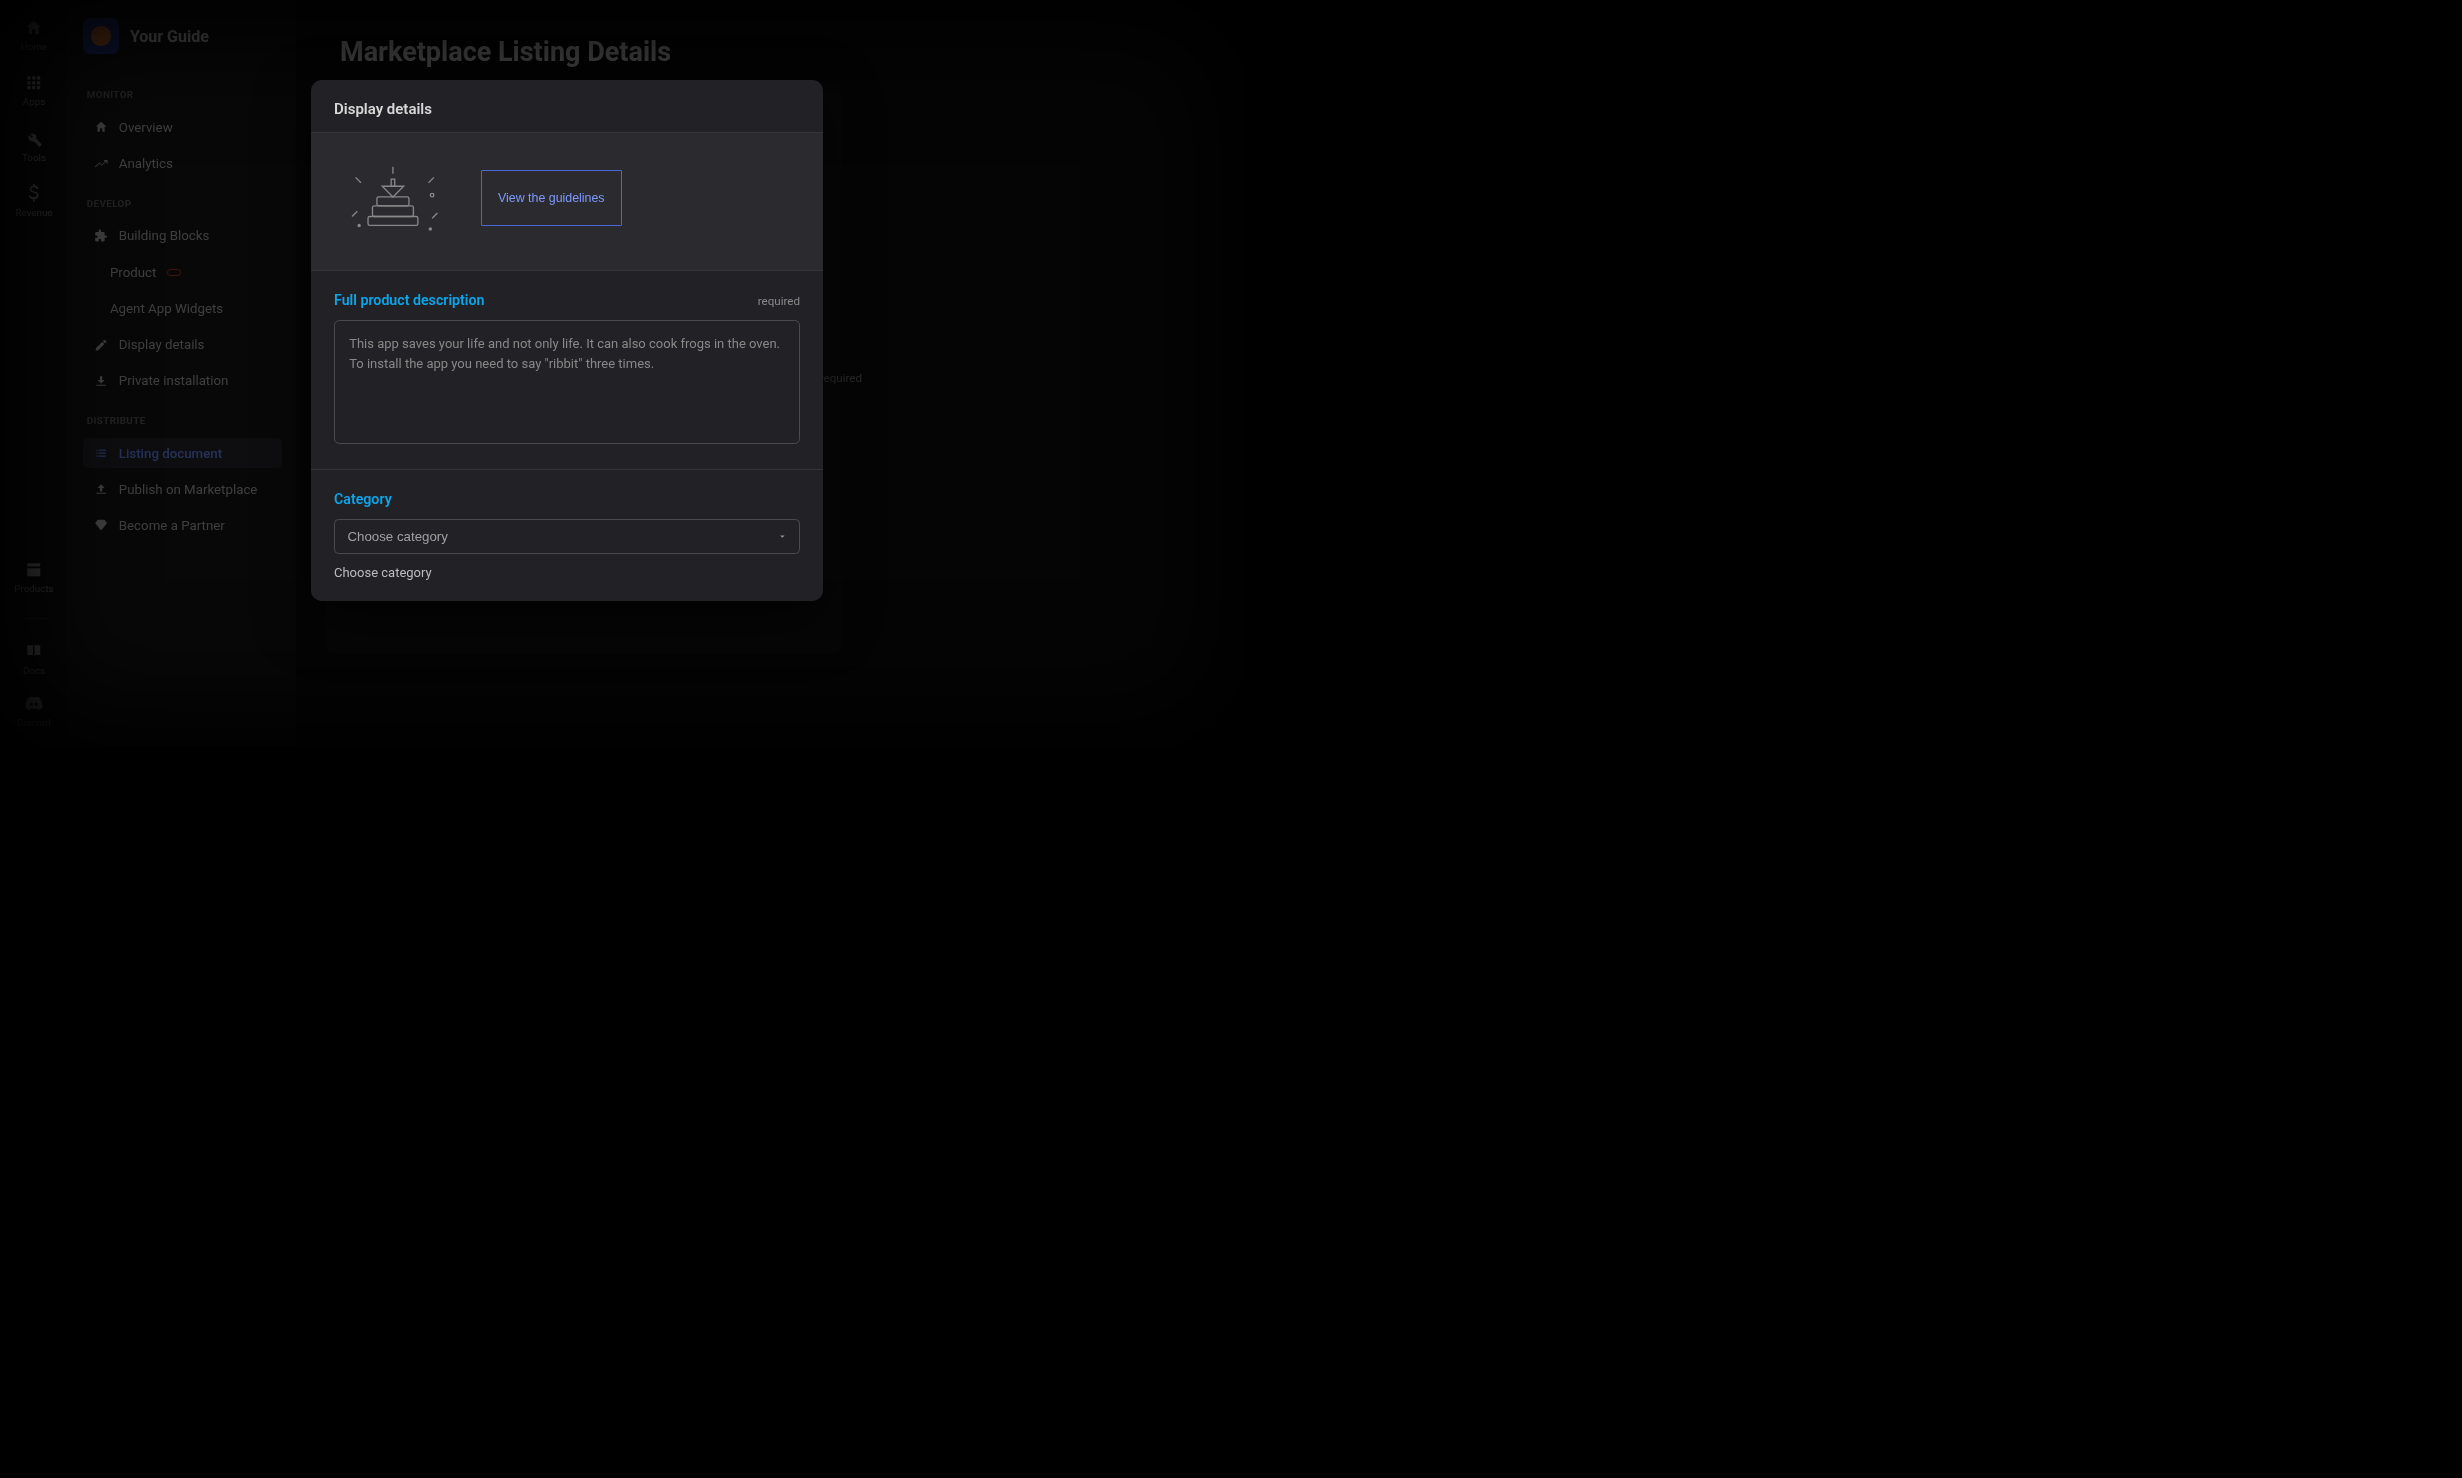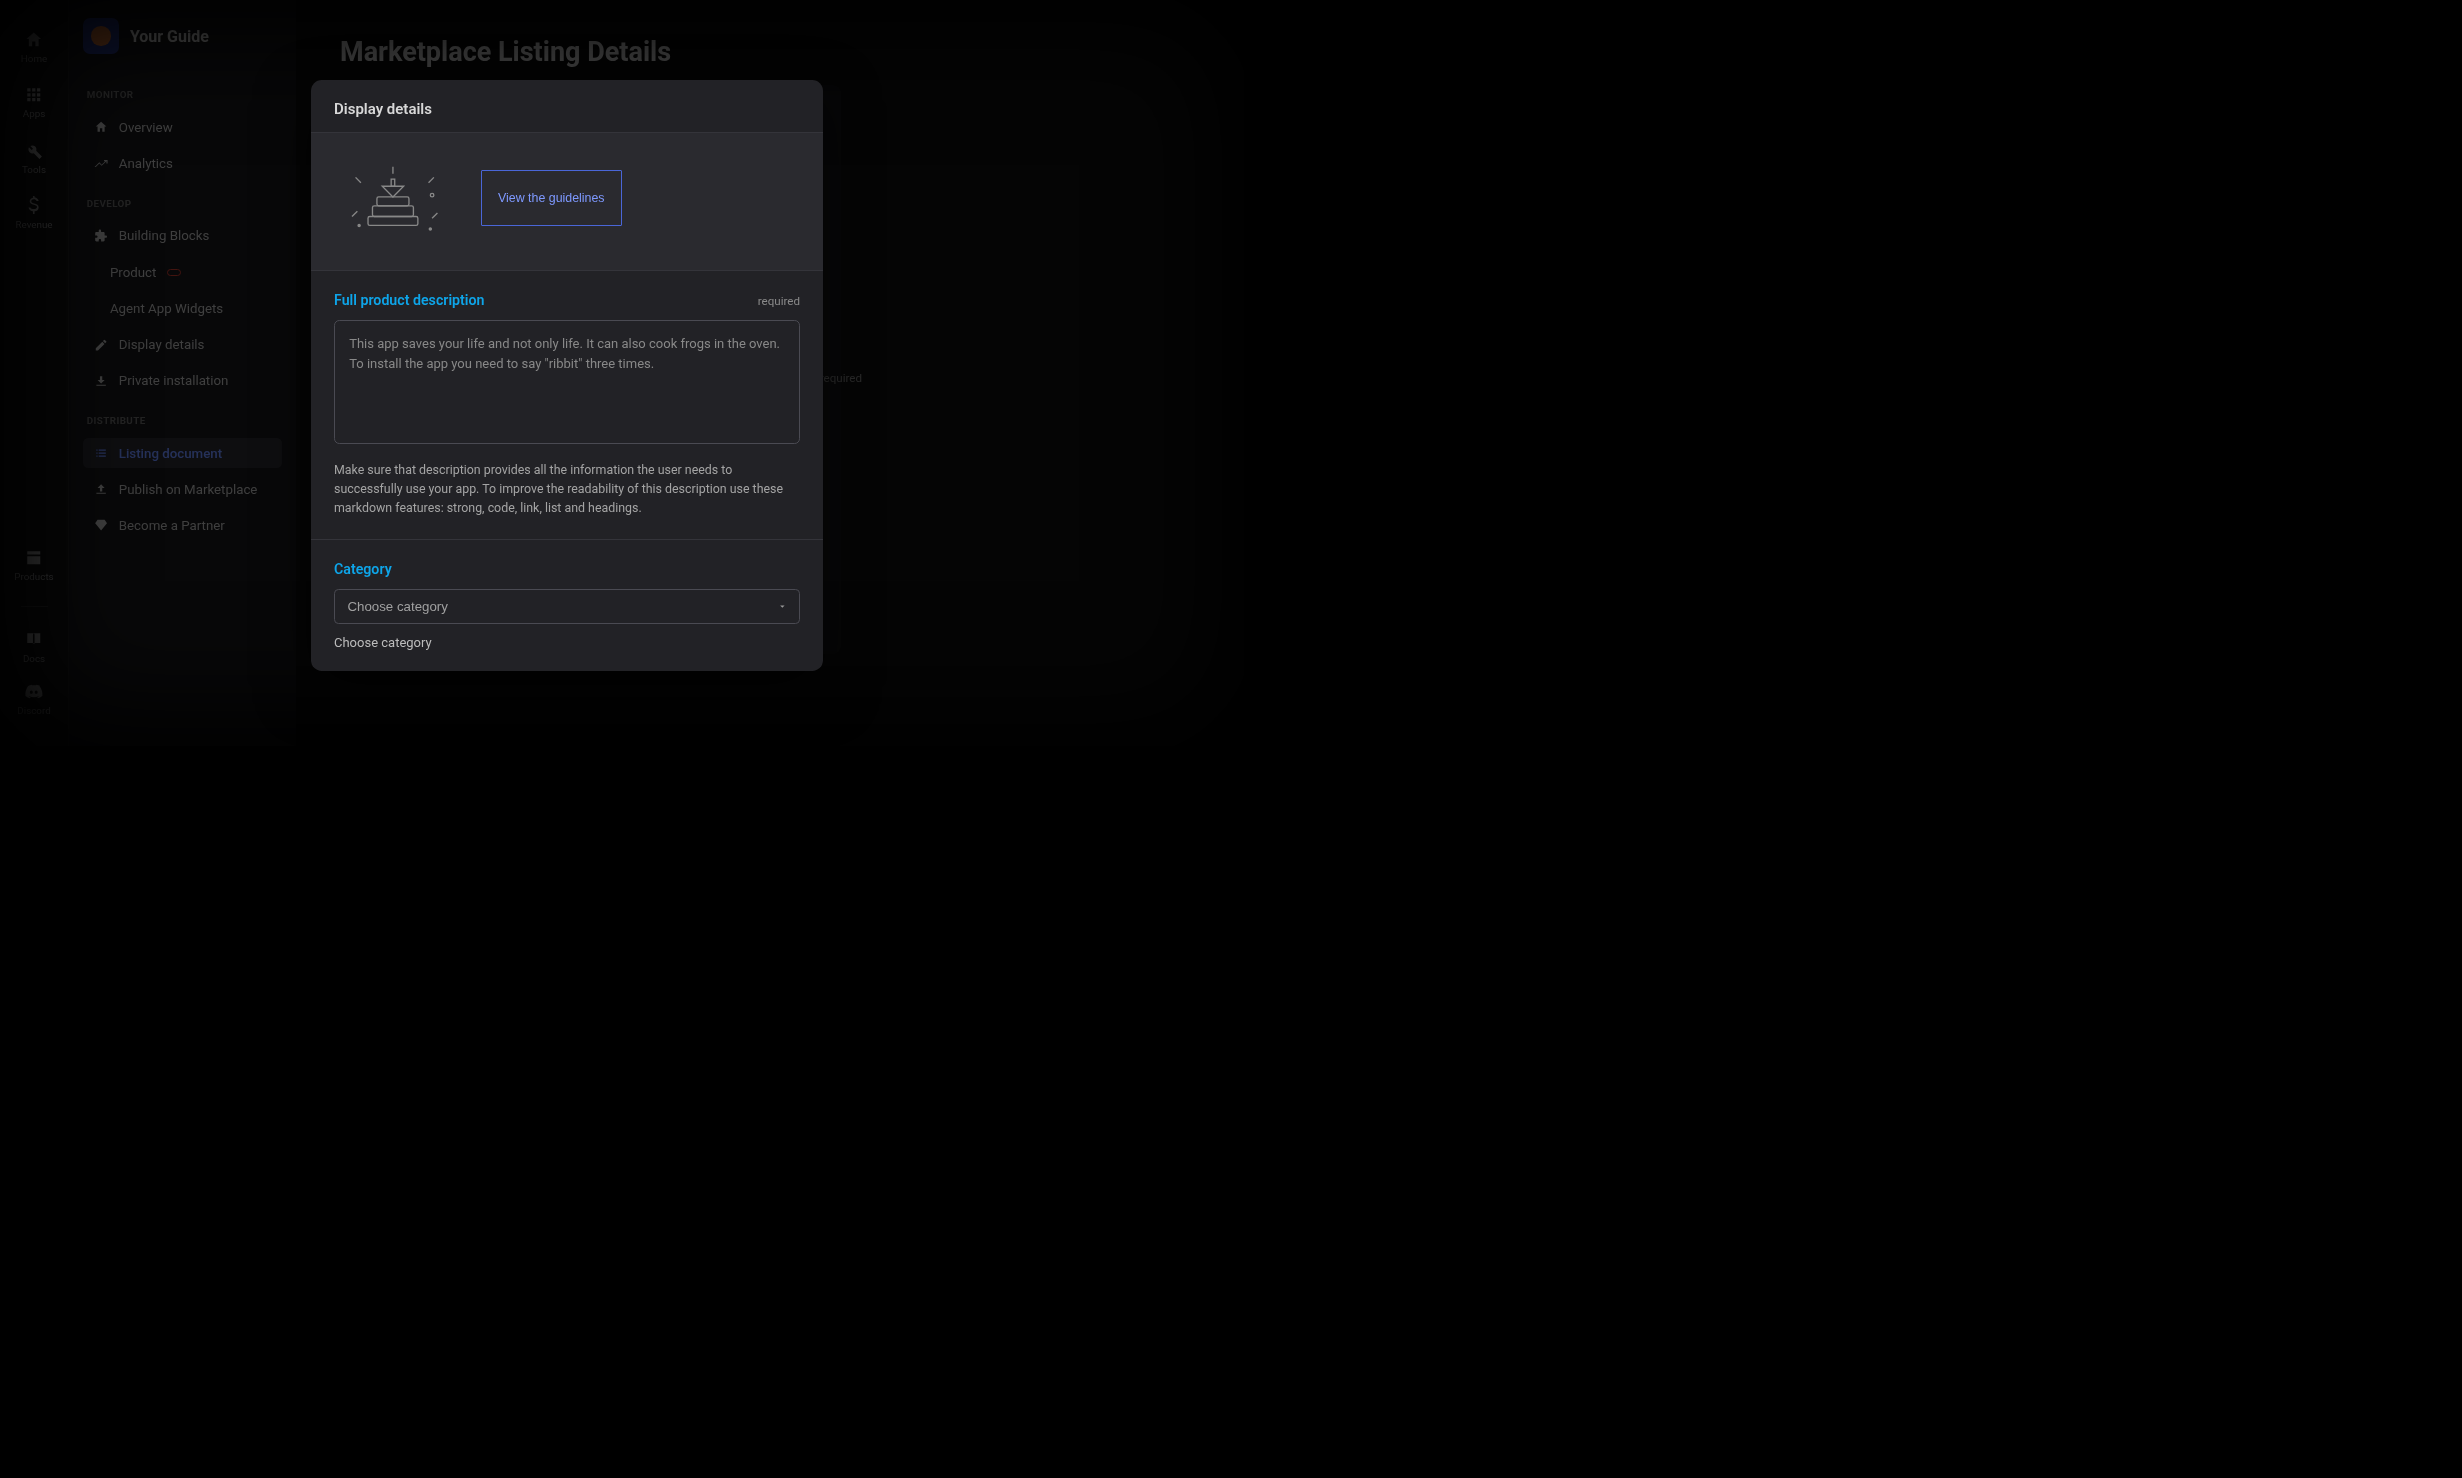--- a/index.html
+++ b/index.html
@@ -19,21 +19,21 @@
     background: #1a1a1c;
     opacity: 0.35;
   }
   
   .rail {
     width: 69px;
     background: #141416;
     display: flex;
     flex-direction: column;
     align-items: center;
-    padding: 30px 0;
+    padding: 18px 0;
     border-right: 0.9px solid #222;
   }
   .rail-group-top { flex: 1; display: flex; flex-direction: column; align-items: center; gap: 21.3px; }
   .rail-group-bottom { display: flex; flex-direction: column; align-items: center; gap: 18px; }
   .rail-item { display: flex; flex-direction: column; align-items: center; gap: 3.6px; color: #8a8a8a; cursor: pointer; }
   .rail-item svg { width: 19.5px; height: 19.5px; fill: #aaa; }
   .rail-label { font-size: 9.8px; color: #9a9a9a; }
   .rail-divider { width: 27px; height: 0.9px; background: #333; margin: 5.3px 0; }
 
   
@@ -270,21 +270,20 @@
       <button class="guideline-btn">View the guidelines</button>
     </div>
   </div>
 
   <div class="form-section">
     <div class="label-row">
       <span class="form-label">Full product description</span>
       <span class="required-tag">required</span>
     </div>
     <textarea class="textarea" placeholder="This app saves your life and not only life. It can also cook frogs in the oven. To install the app you need to say &quot;ribbit&quot; three times." style=""></textarea>
-    <p class="help-text">Make sure that description provides all the information the user needs to successfully use your app. To improve the readability of this description use these markdown features: strong, code, link, list and headings.</p>
   </div>
 
   <div class="form-section">
     <div class="label-row">
       <span class="form-label">Category</span>
     </div>
     <div class="select-wrap">
       <select class="select">
         <option>Choose category</option>
       </select>

